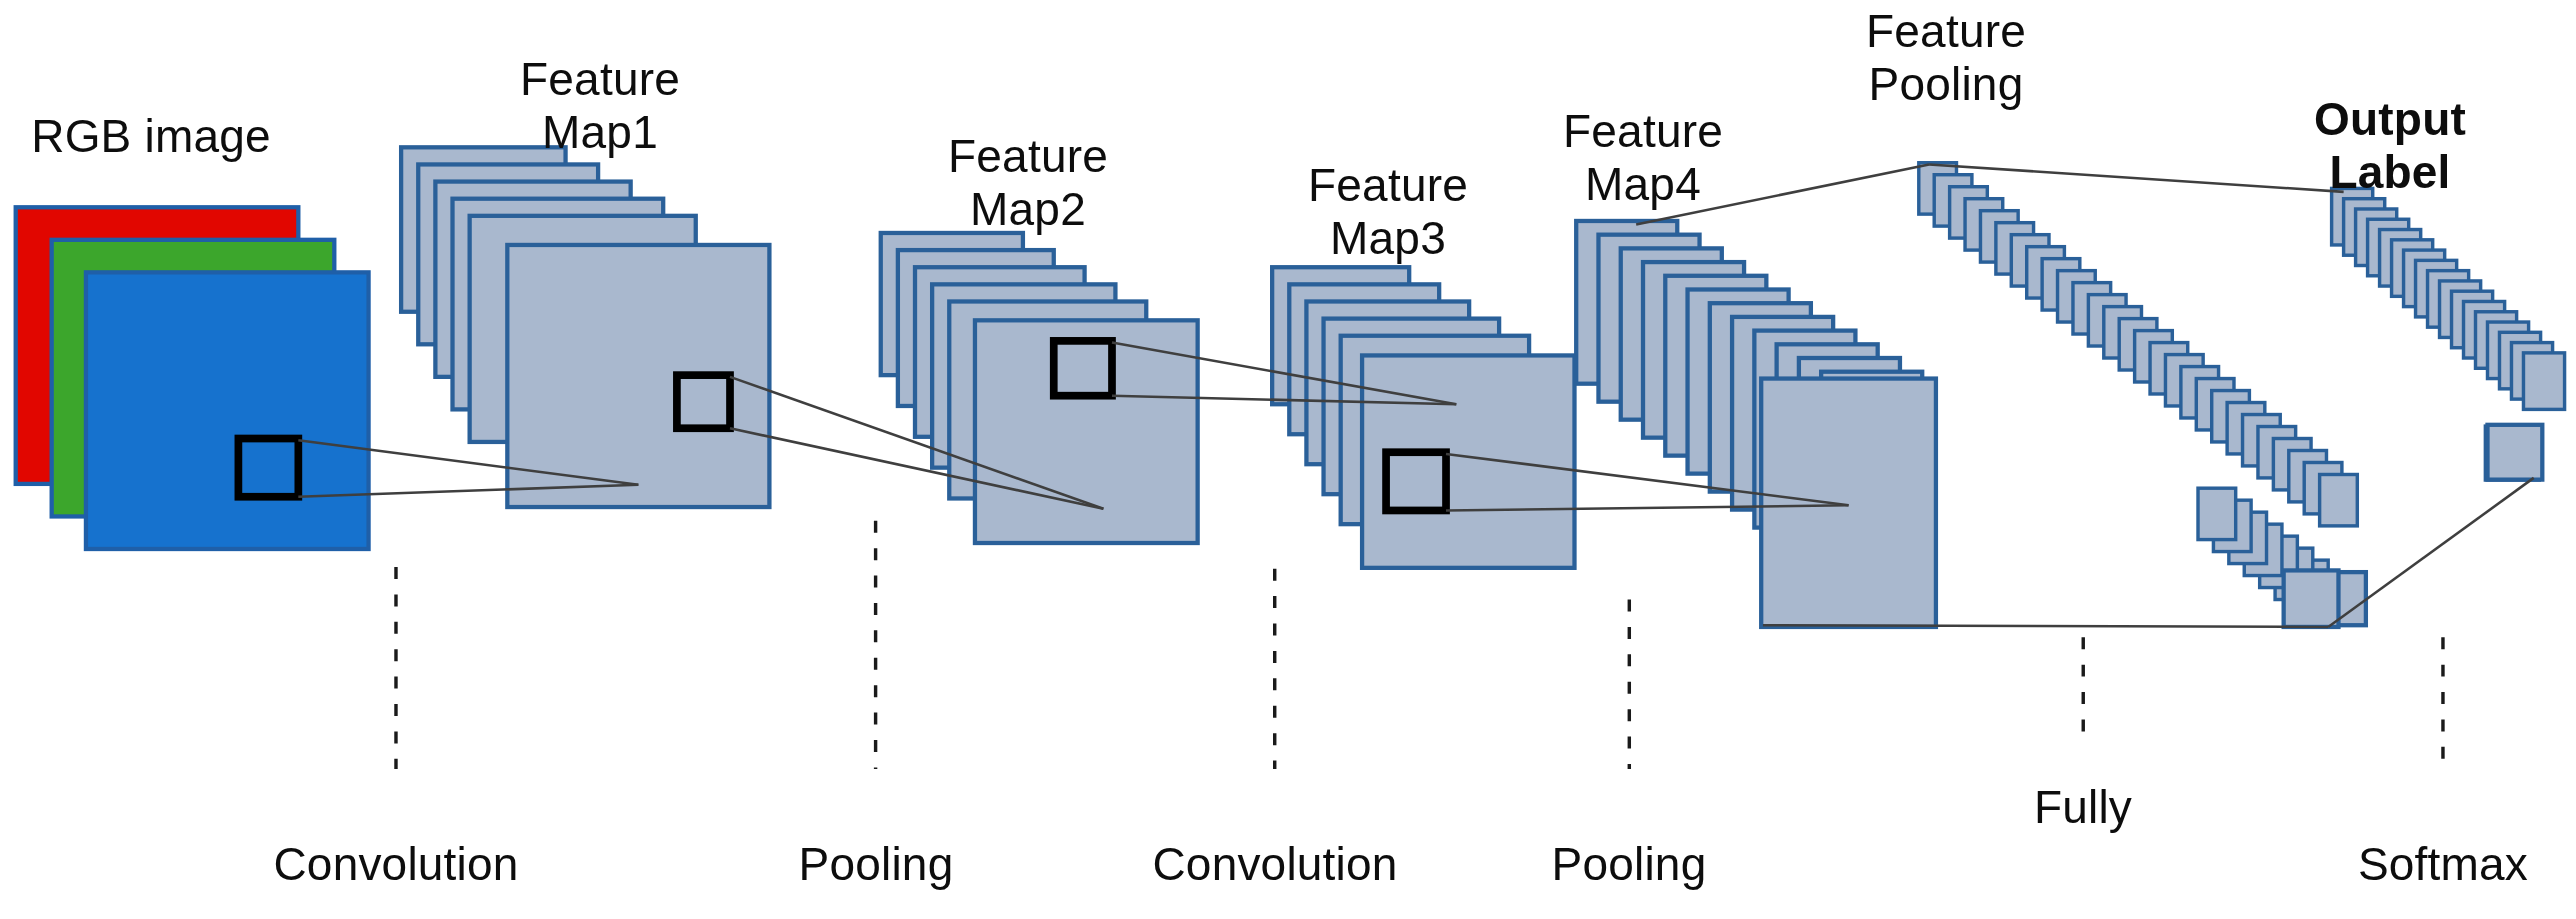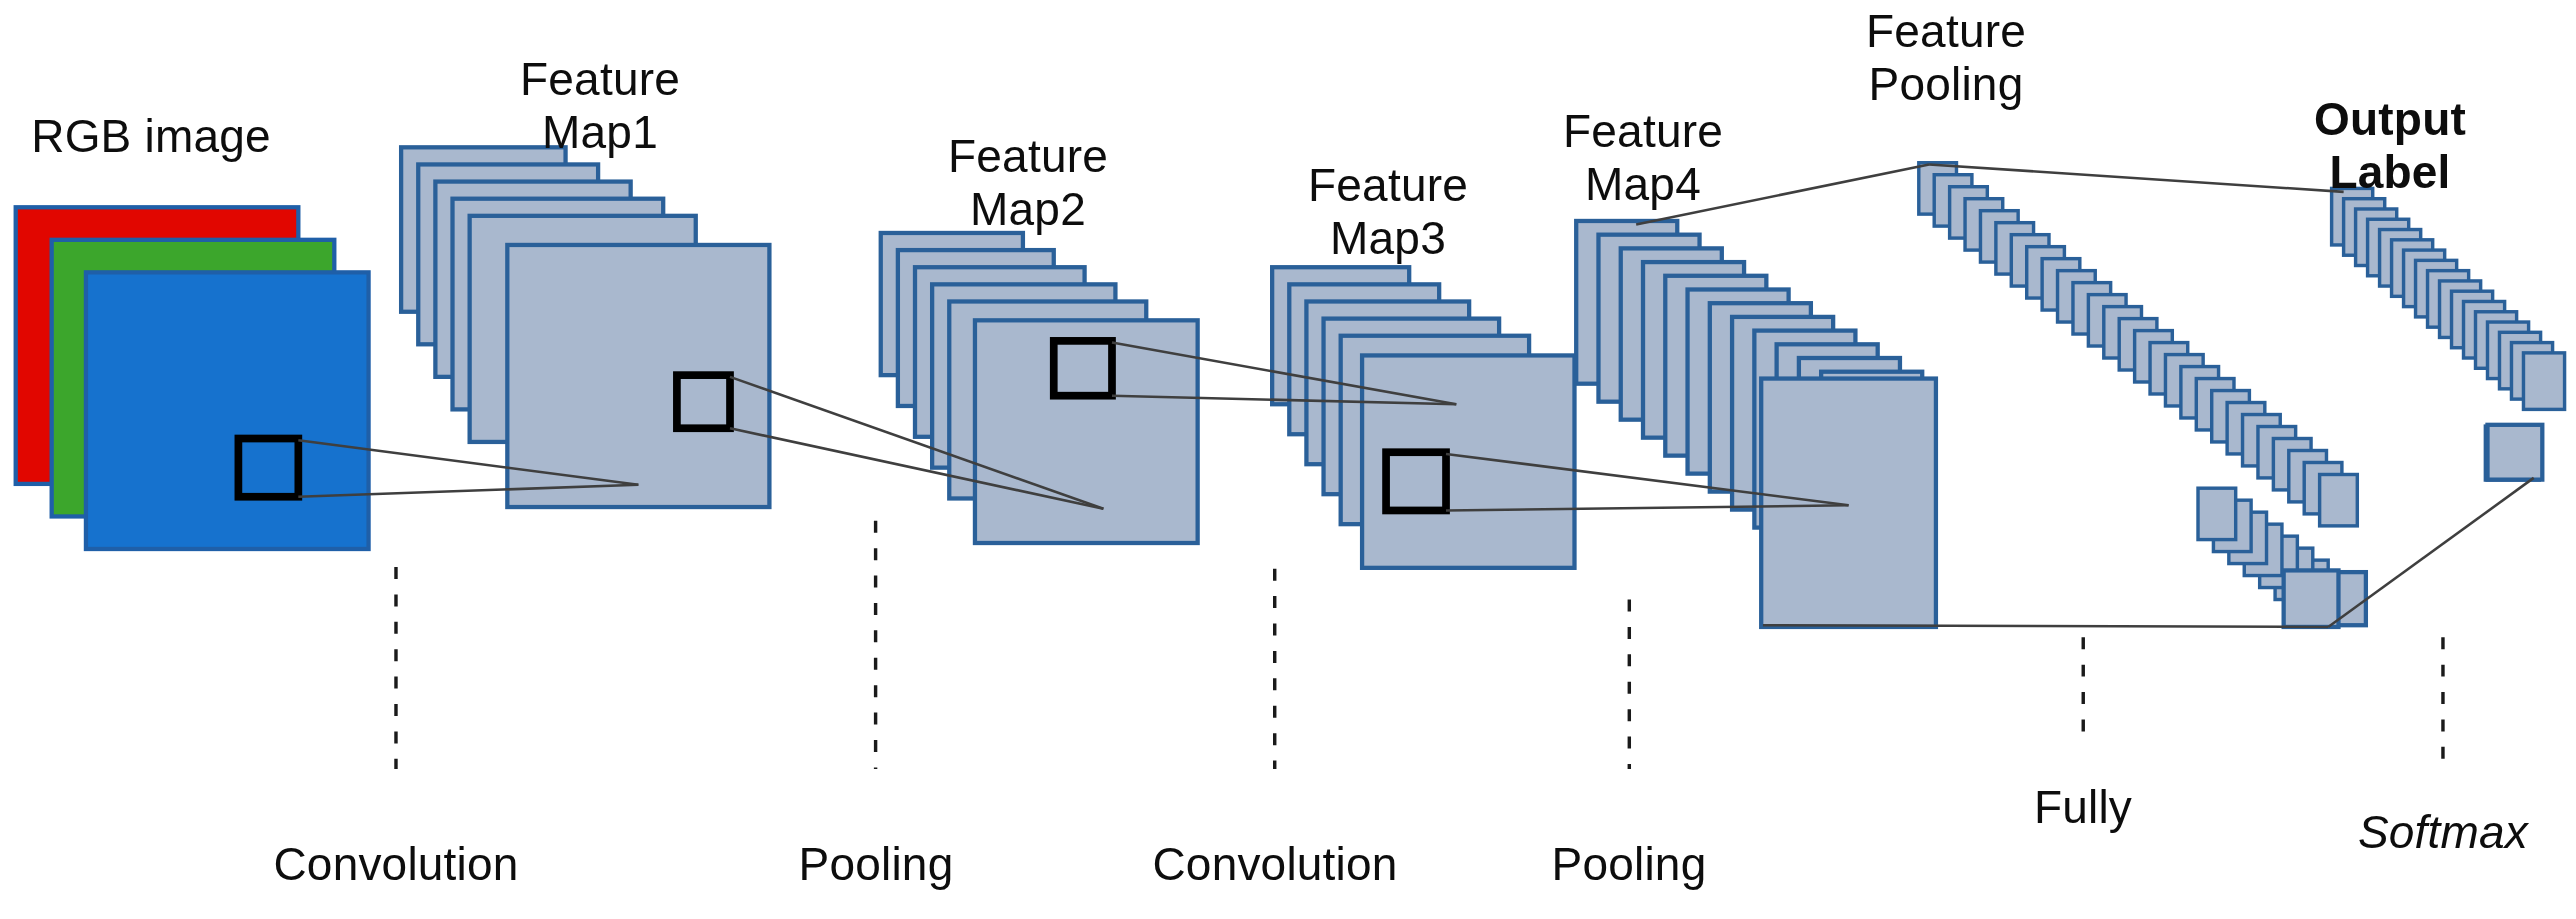--- a/index.html
+++ b/index.html
@@ -184,16 +184,16 @@
   <div class="lbl c" style="left:396px;top:838px;">Convolution</div>
 
   <div class="lbl c" style="left:876px;top:838px;">Pooling</div>
 
   <div class="lbl c" style="left:1275px;top:838px;">Convolution</div>
 
   <div class="lbl c" style="left:1629px;top:838px;">Pooling</div>
 
   <div class="lbl c" style="left:2083px;top:781px;"><span>Fully</span><br></div>
 
-  <div class="lbl c" style="left:2443px;top:806px;font-style:italic;">Softmax</div>
+  <div class="lbl c" style="left:2443px;top:838px;">Softmax</div>
 
 </div>
 
 
 </body></html>

